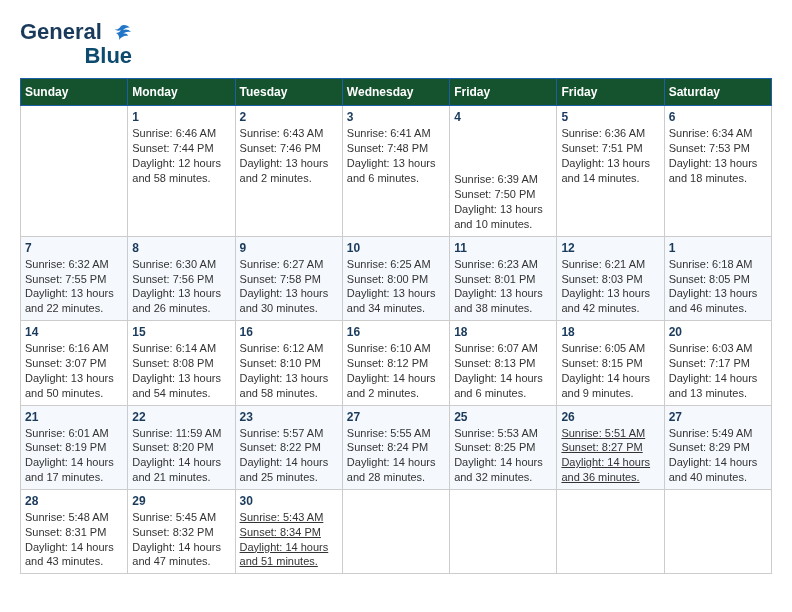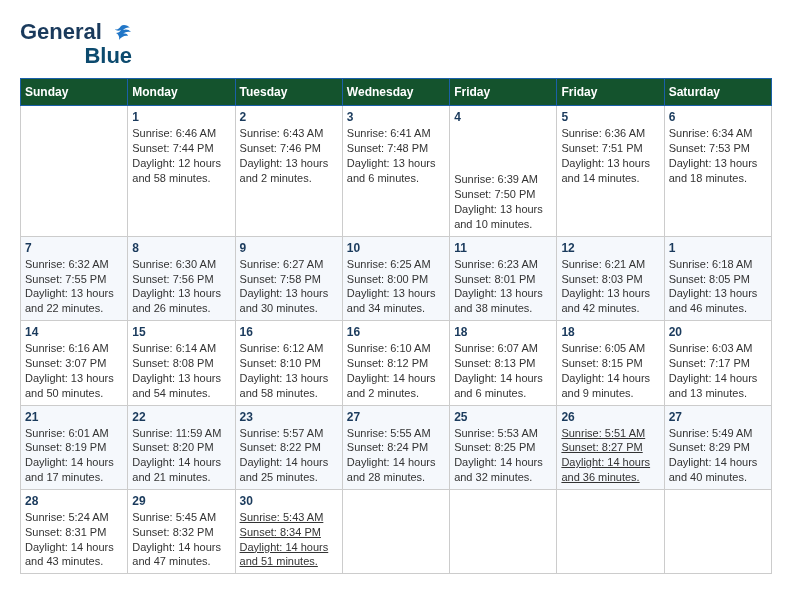--- a/index.html
+++ b/index.html
@@ -307,21 +307,21 @@
           <div class="day-number">27</div>
           <div class="day-info" style="white-space: pre-line;">Sunrise: 5:49 AM
 Sunset: 8:29 PM
 Daylight: 14 hours
 and 40 minutes.</div>
         </td>
       </tr>
       <tr>
         <td>
           <div class="day-number">28</div>
-          <div class="day-info" style="white-space: pre-line;">Sunrise: 5:24 AM
+          <div class="day-info" style="white-space: pre-line;">Sunrise: 5:48 AM
 Sunset: 8:31 PM
 Daylight: 14 hours
 and 43 minutes.</div>
         </td>
         <td>
           <div class="day-number">29</div>
           <div class="day-info" style="white-space: pre-line;">Sunrise: 5:45 AM
 Sunset: 8:32 PM
 Daylight: 14 hours
 and 47 minutes.</div>

